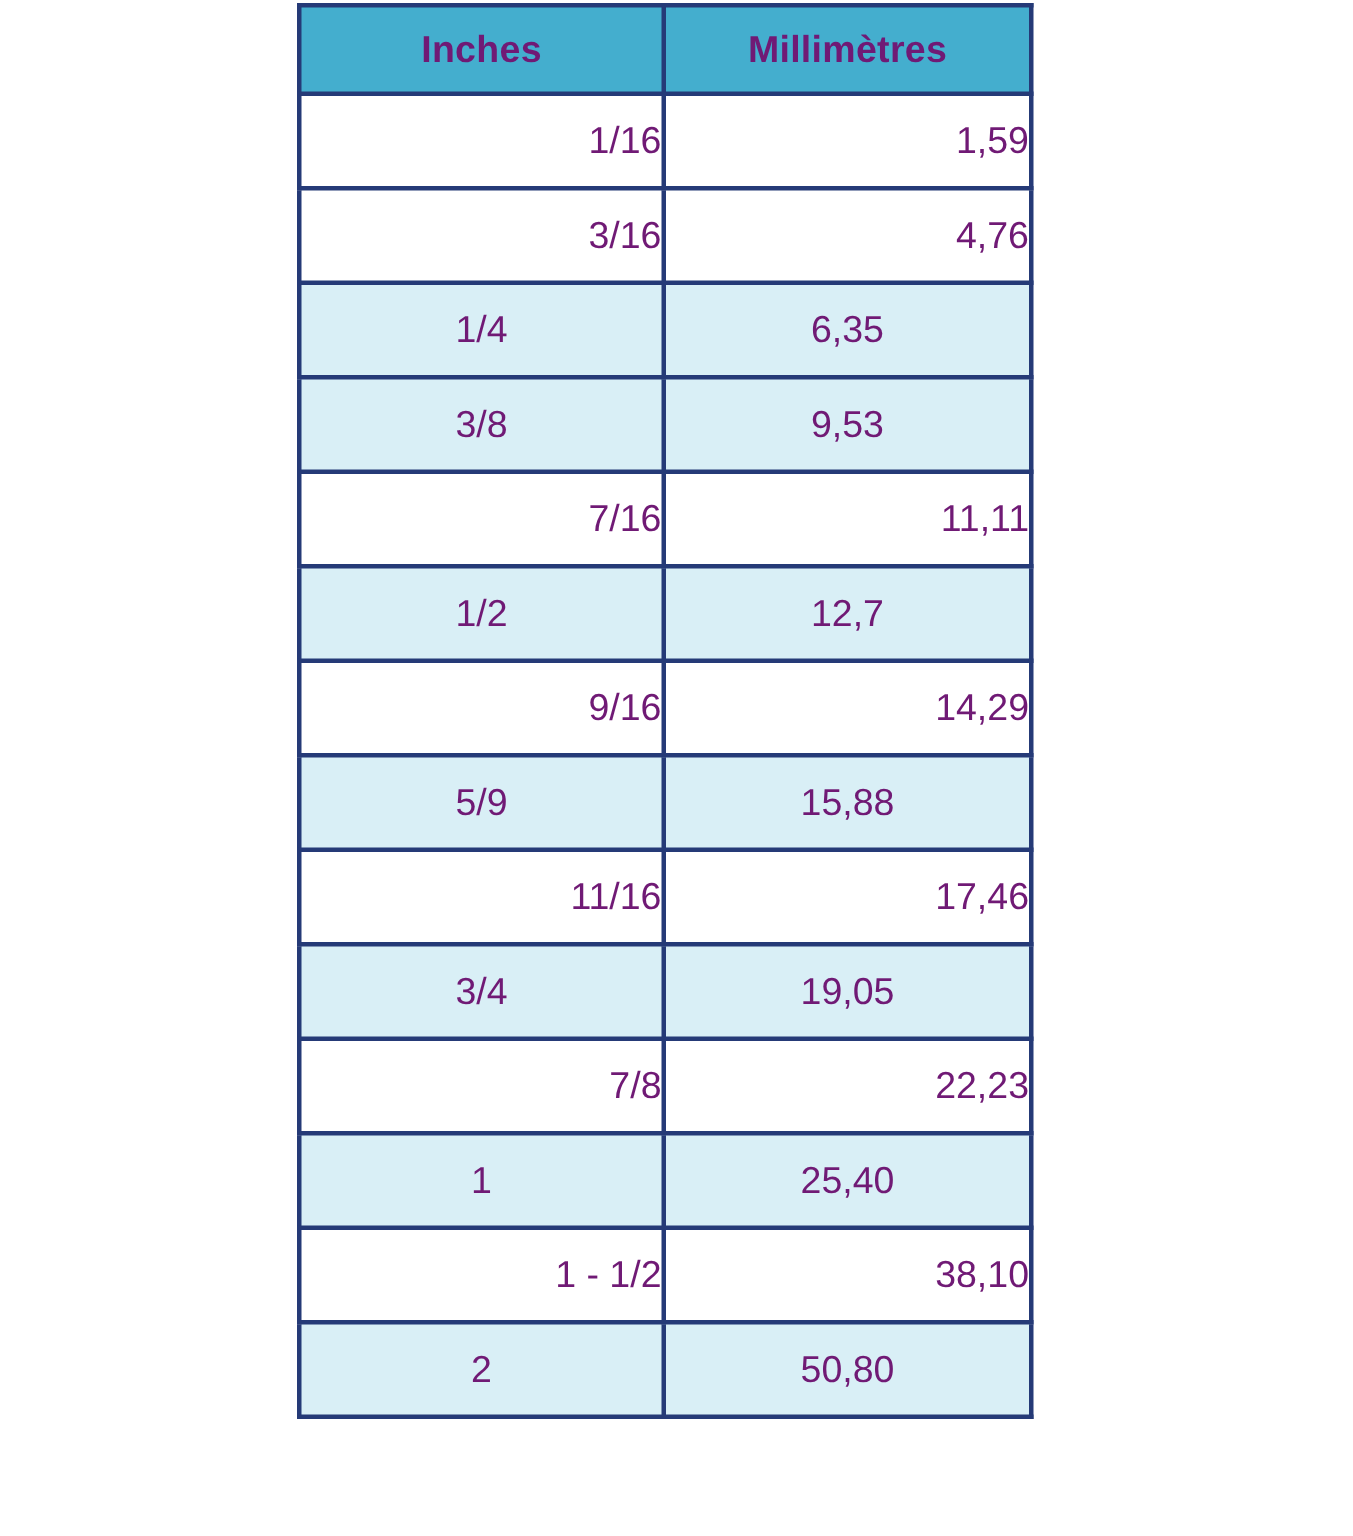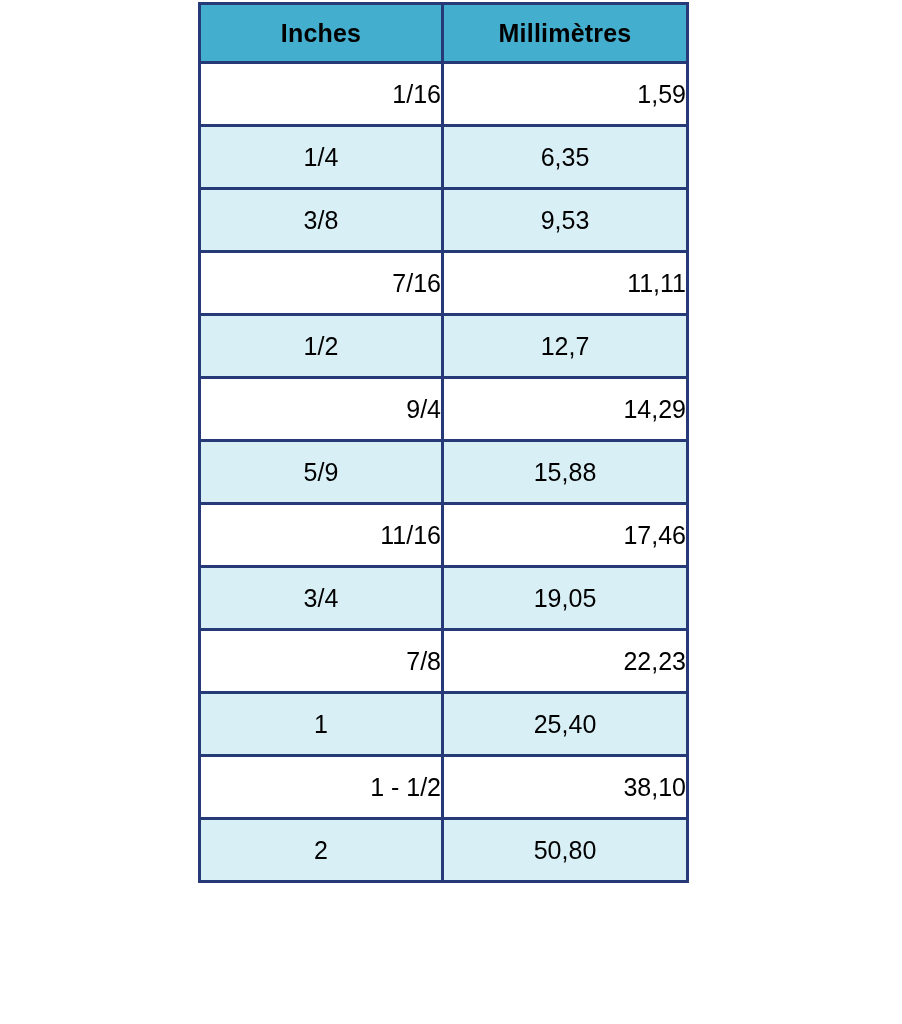--- a/index.html
+++ b/index.html
@@ -28,21 +28,21 @@
     table-layout: fixed;
   }
   .conversion-table col.col-inches { width: 243px; }
   .conversion-table col.col-mm     { width: 245px; }
 
   .conversion-table th,
   .conversion-table td {
     border: 3px solid #253A77;
     text-align: center;
     vertical-align: middle;
-    color: #000000;
+    color: #701a75;
     padding: 0;
   }
   .conversion-table thead th {
     background: #44AECE;
     height: 56px;
     font-size: 25px;
     font-weight: bold;
     letter-spacing: 0.2px;
   }
   .conversion-table tbody td {
@@ -72,38 +72,42 @@
       <tr>
         <th>Inches</th>
         <th>Millimètres</th>
       </tr>
     </thead>
     <tbody>
       <tr class="row-odd">
         <td>1/16</td>
         <td>1,59</td>
       </tr>
+      <tr class="row-odd">
+        <td>3/16</td>
+        <td>4,76</td>
+      </tr>
       <tr class="row-even">
         <td>1/4</td>
         <td>6,35</td>
       </tr>
       <tr class="row-even">
         <td>3/8</td>
         <td>9,53</td>
       </tr>
       <tr class="row-odd">
         <td>7/16</td>
         <td>11,11</td>
       </tr>
       <tr class="row-even">
         <td>1/2</td>
         <td>12,7</td>
       </tr>
       <tr class="row-odd">
-        <td>9/4</td>
+        <td>9/16</td>
         <td>14,29</td>
       </tr>
       <tr class="row-even">
         <td>5/9</td>
         <td>15,88</td>
       </tr>
       <tr class="row-odd">
         <td>11/16</td>
         <td>17,46</td>
       </tr>

